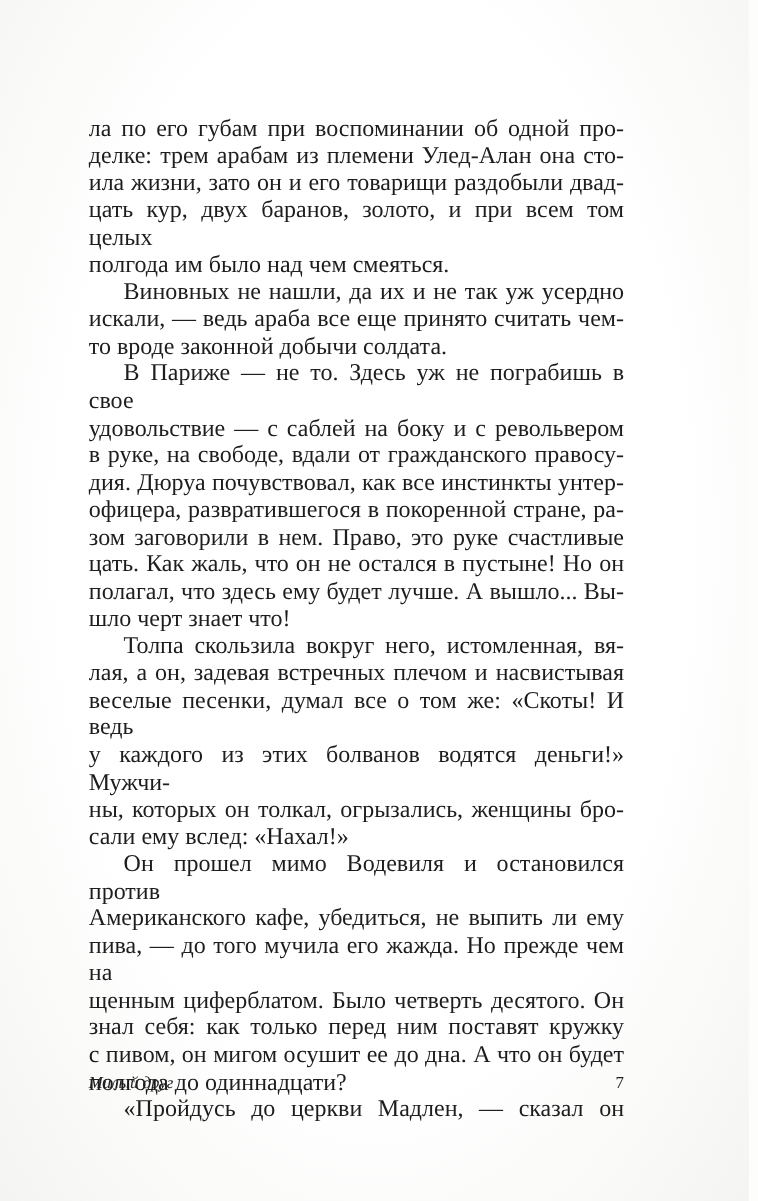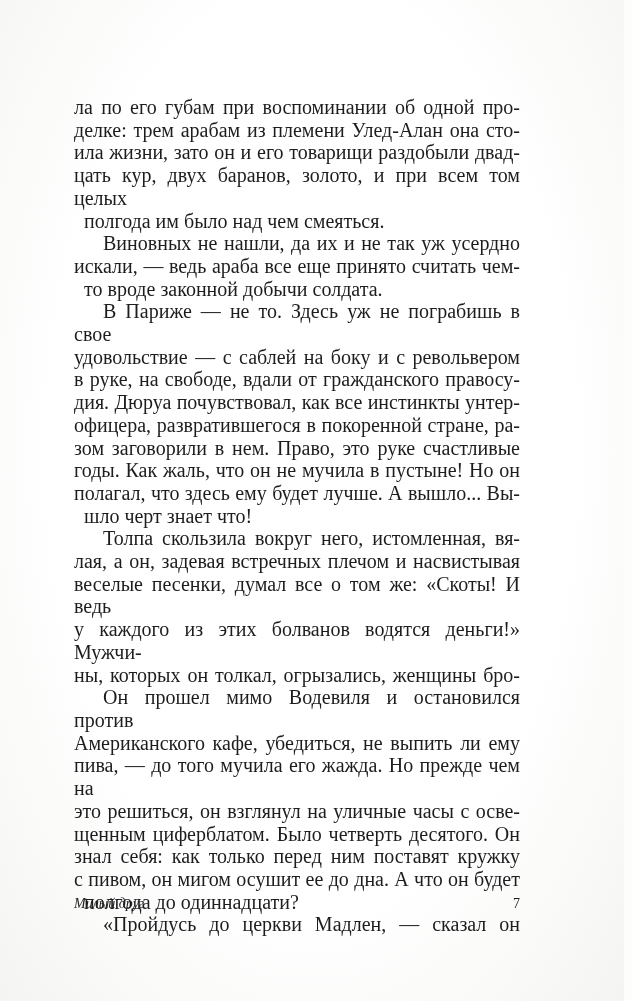--- a/index.html
+++ b/index.html
@@ -32,21 +32,20 @@
   .line {
     text-align: justify;
     text-align-last: justify;
     text-justify: inter-word;
     white-space: normal;
     overflow: visible;
   }
   .line.last {
     text-align: left;
     text-align-last: auto;
-    margin-left: 10px;
   }
   .line.indent {
     text-indent: 29px;
   }
   .footer {
     position: absolute;
     left: 74px;
     top: 893px;
     width: 446px;
     display: flex;
@@ -80,36 +79,36 @@
         <div class="line">искали, — ведь араба все еще принято считать чем-</div>
         <div class="line last">то вроде законной добычи солдата.</div>
       </div>
       <div>
         <div class="line indent">В Париже — не то. Здесь уж не пограбишь в свое</div>
         <div class="line">удовольствие — с саблей на боку и с револьвером</div>
         <div class="line">в руке, на свободе, вдали от гражданского правосу-</div>
         <div class="line">дия. Дюруа почувствовал, как все инстинкты унтер-</div>
         <div class="line">офицера, развратившегося в покоренной стране, ра-</div>
         <div class="line">зом заговорили в нем. Право, это руке счастливые</div>
-        <div class="line">годы. Как жаль, что он не мучила в пустыне! Но он</div>
+        <div class="line">цать. Как жаль, что он не остался в пустыне! Но он</div>
         <div class="line">полагал, что здесь ему будет лучше. А вышло... Вы-</div>
         <div class="line last">шло черт знает что!</div>
       </div>
       <div>
         <div class="line indent">Толпа скользила вокруг него, истомленная, вя-</div>
         <div class="line">лая, а он, задевая встречных плечом и насвистывая</div>
         <div class="line">веселые песенки, думал все о том же: «Скоты! И ведь</div>
         <div class="line">у каждого из этих болванов водятся деньги!» Мужчи-</div>
         <div class="line">ны, которых он толкал, огрызались, женщины бро-</div>
+        <div class="line last">сали ему вслед: «Нахал!»</div>
       </div>
       <div>
         <div class="line indent">Он прошел мимо Водевиля и остановился против</div>
         <div class="line">Американского кафе, убедиться, не выпить ли ему</div>
         <div class="line">пива, — до того мучила его жажда. Но прежде чем на</div>
-        <div class="line">это решиться, он взглянул на уличные часы с осве-</div>
         <div class="line">щенным циферблатом. Было четверть десятого. Он</div>
         <div class="line">знал себя: как только перед ним поставят кружку</div>
         <div class="line">с пивом, он мигом осушит ее до дна. А что он будет</div>
         <div class="line last">полгода до одиннадцати?</div>
       </div>
       <div>
         <div class="line indent">«Пройдусь до церкви Мадлен, — сказал он</div>
       </div>
     </div>
   <div class="footer">

